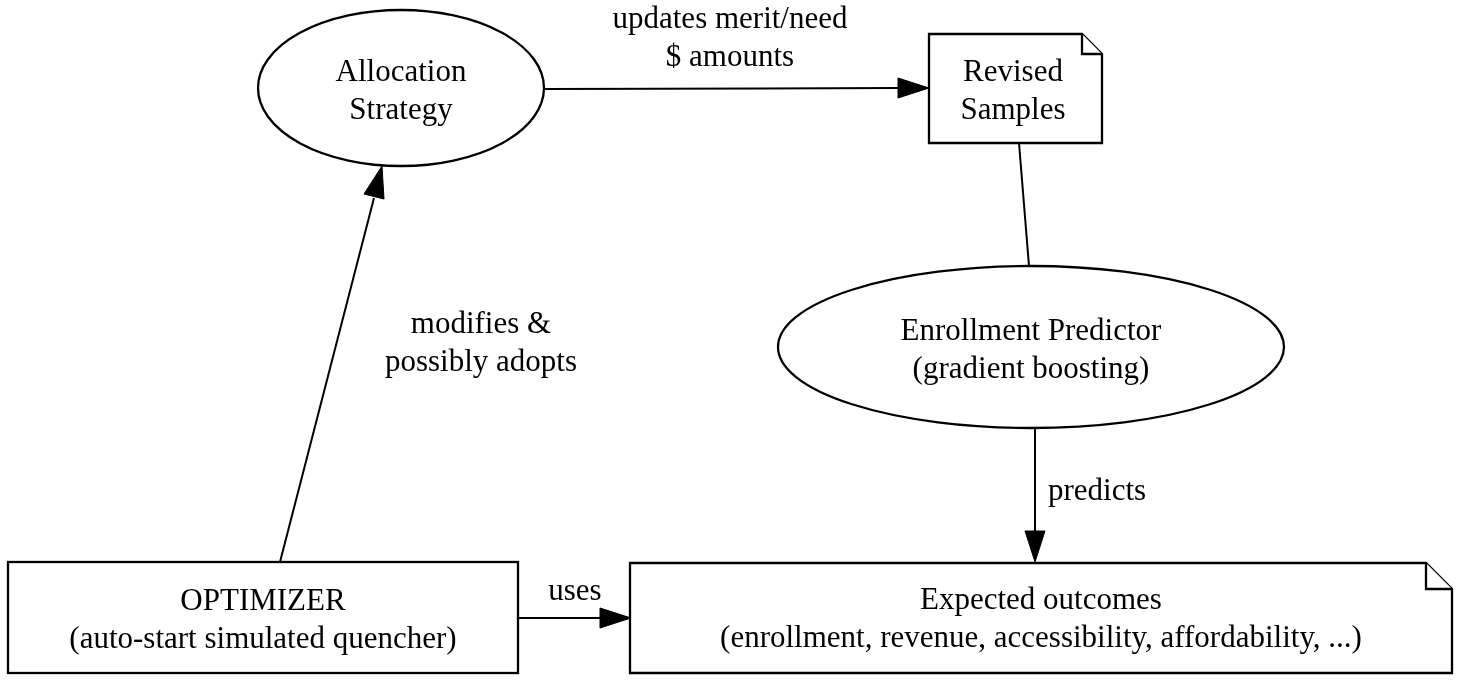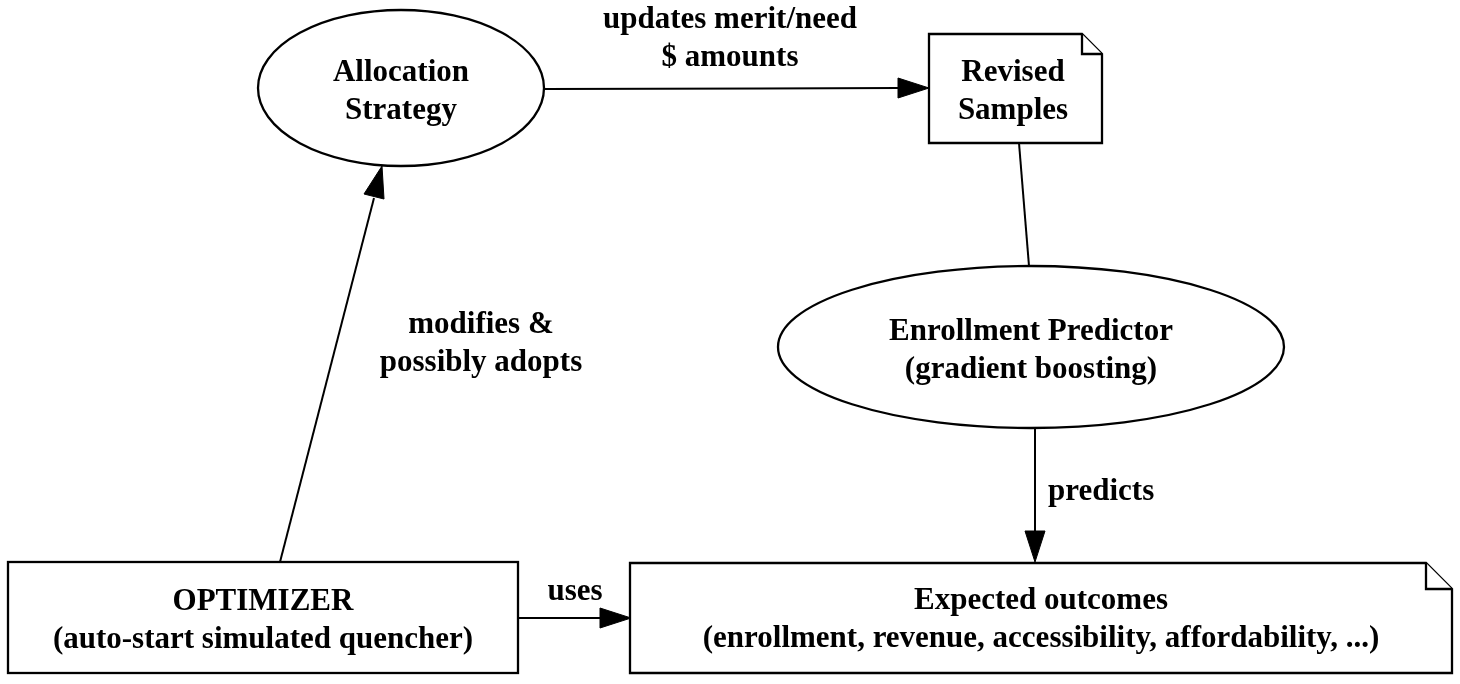--- a/index.html
+++ b/index.html
@@ -6,21 +6,20 @@
     margin: 0;
     padding: 0;
     background: #ffffff;
   }
   .canvas {
     position: relative;
     width: 1460px;
     height: 684px;
     background: #ffffff;
     overflow: hidden;
-    font-weight: bold;
   }
   svg text {
     font-family: "Liberation Serif", "DejaVu Serif", serif;
     font-size: 31px;
     fill: #000000;
   }
   .shape {
     fill: #ffffff;
     stroke: #000000;
     stroke-width: 2.3;

